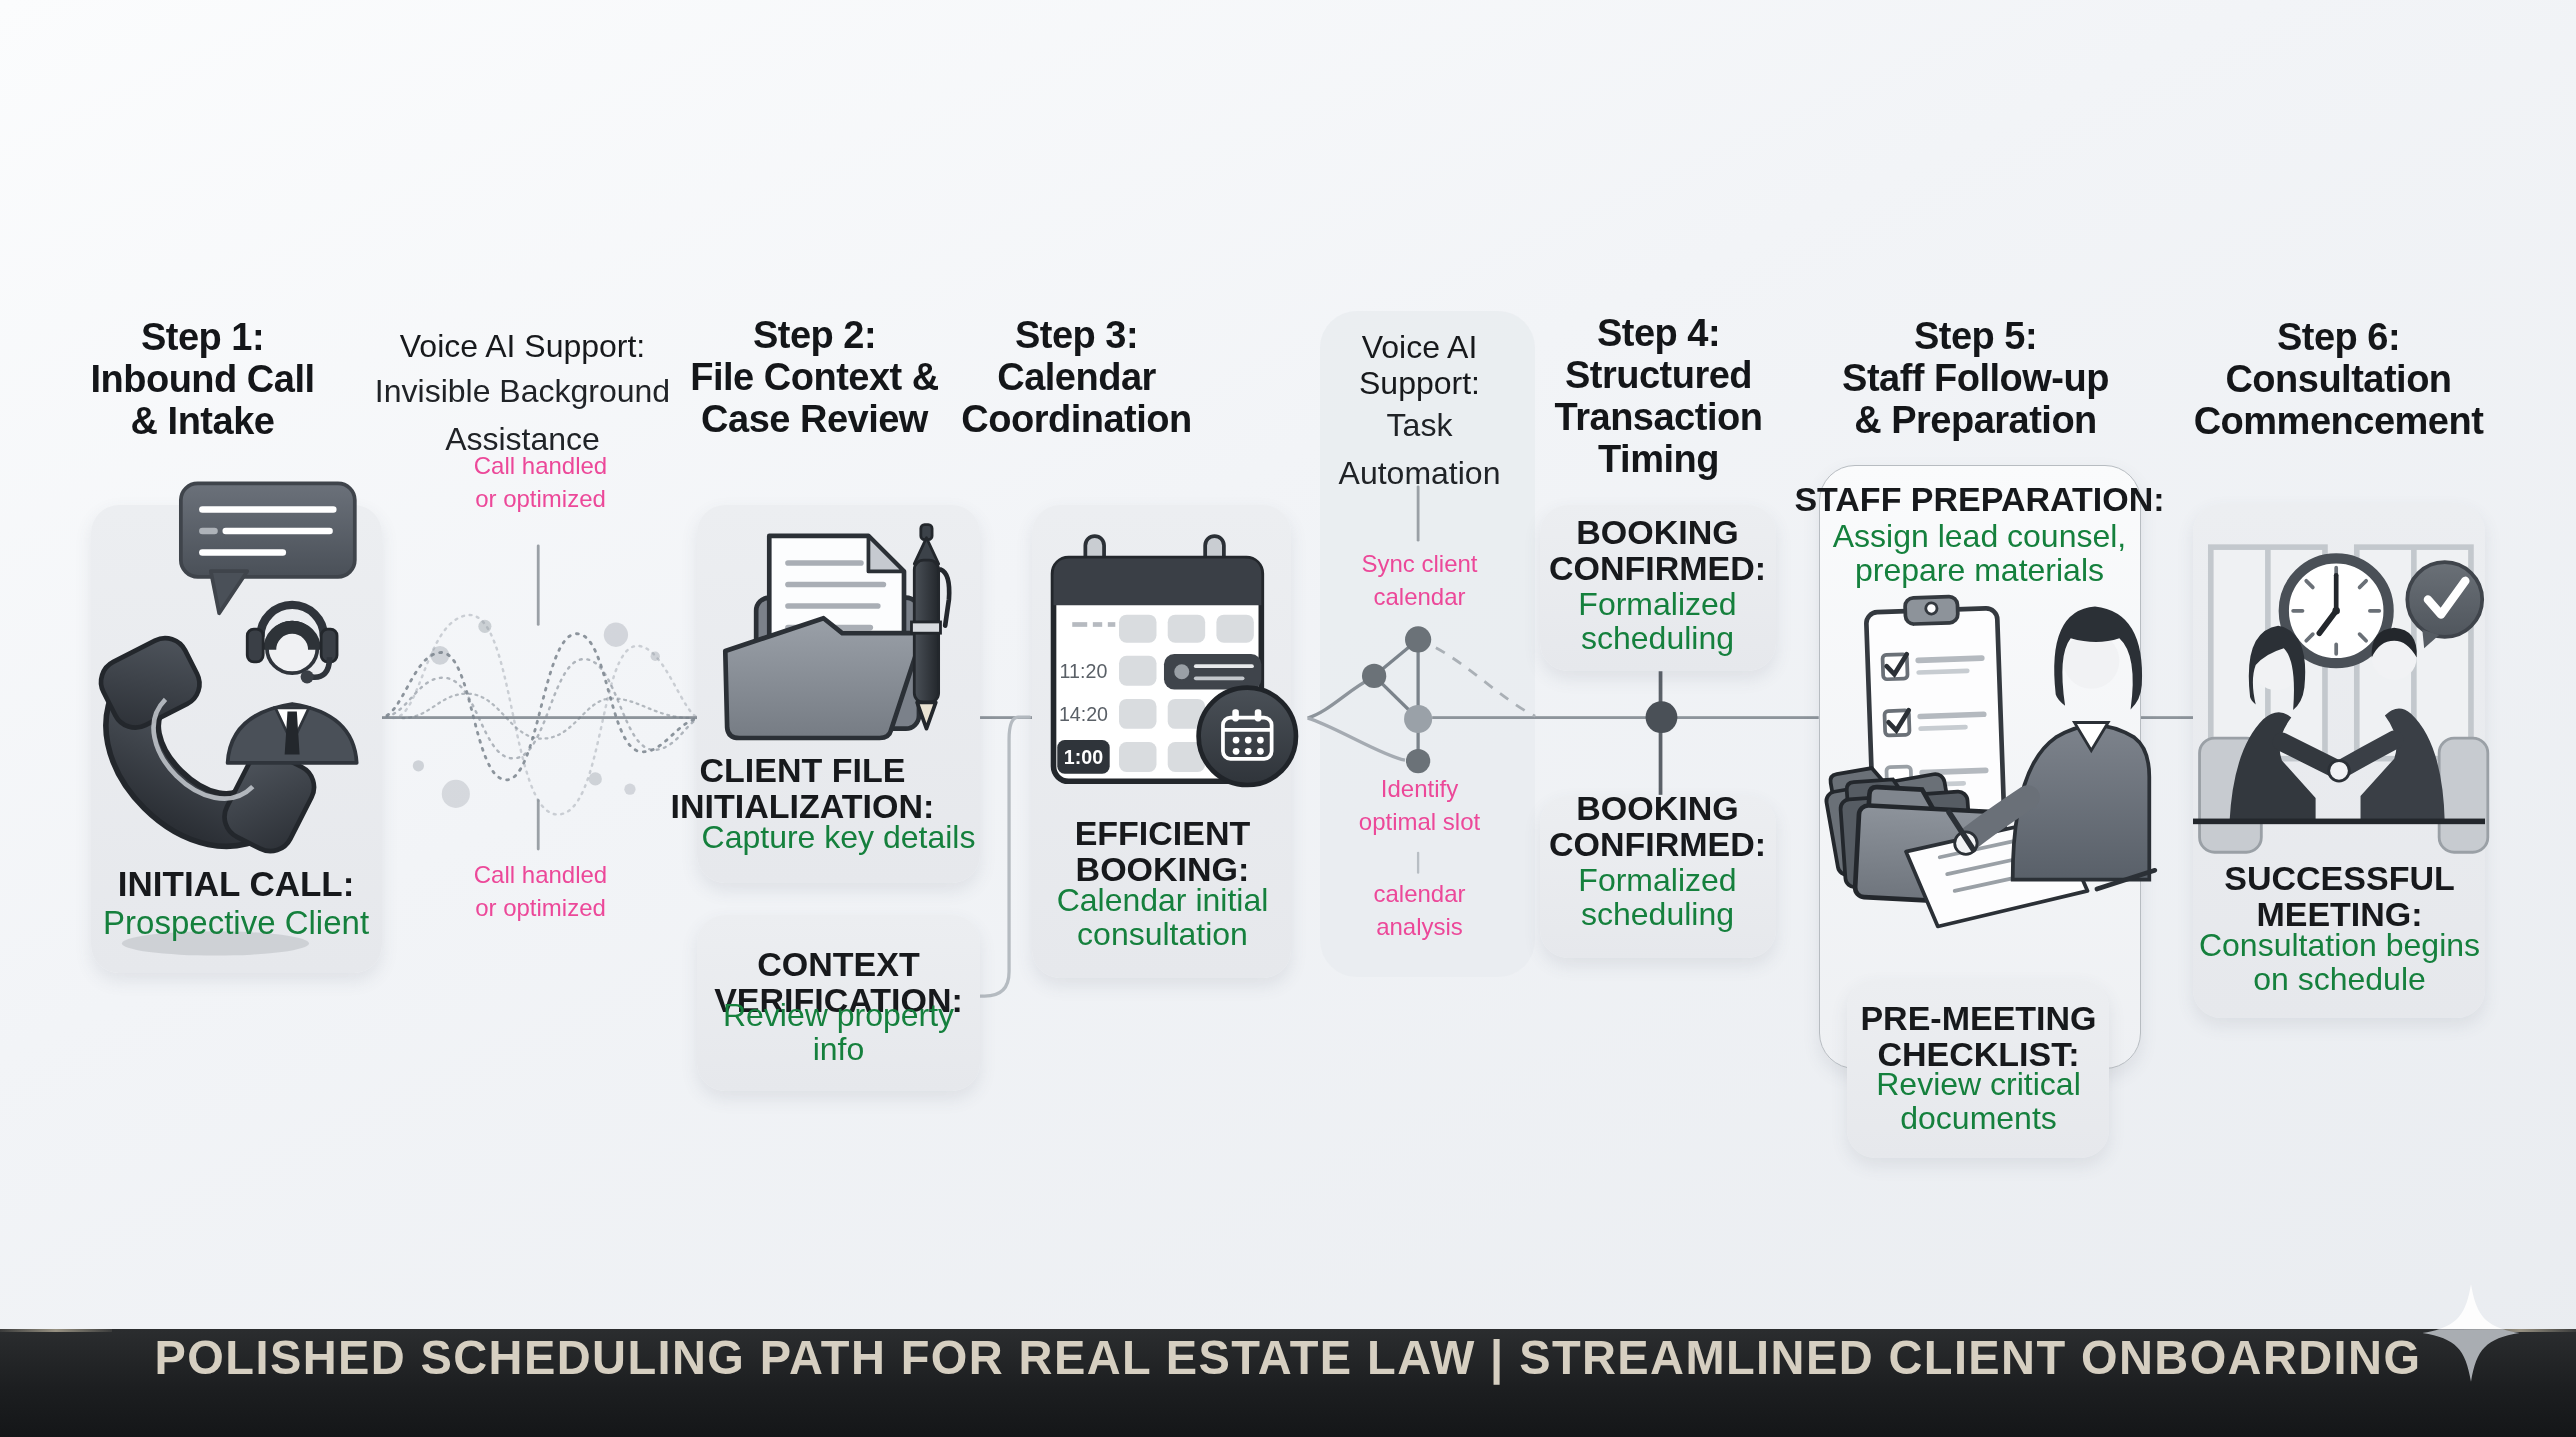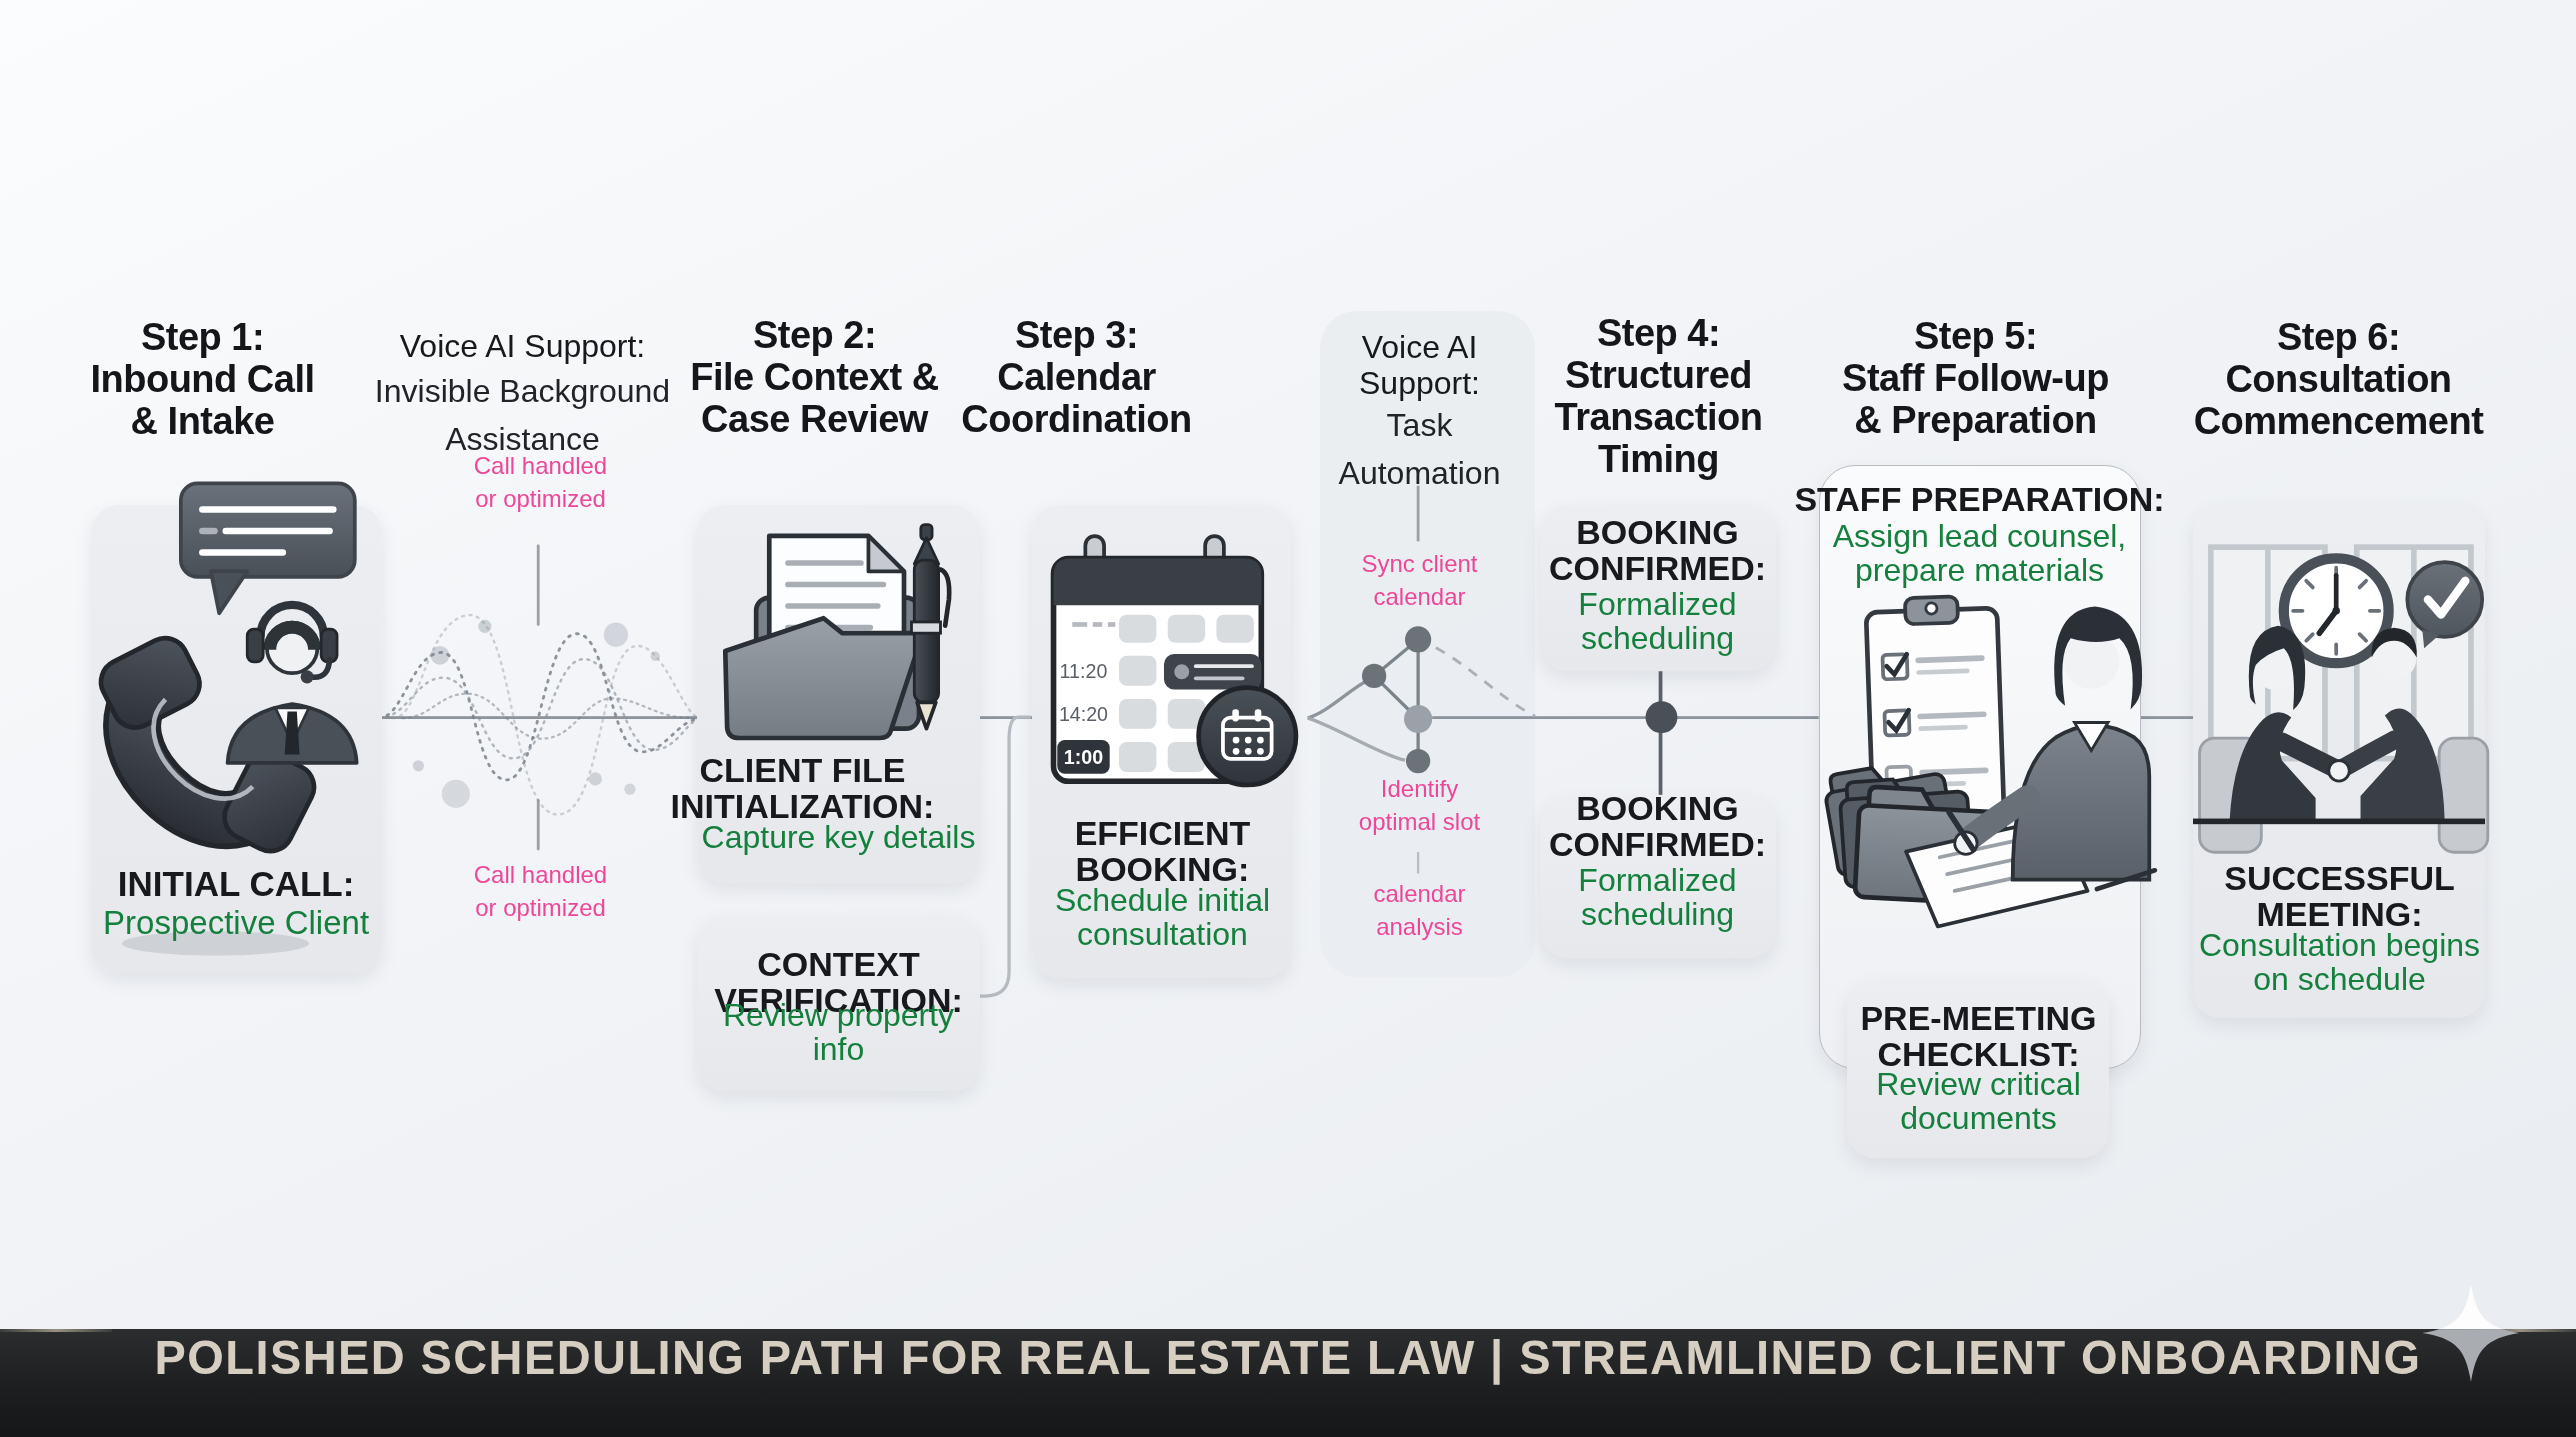--- a/index.html
+++ b/index.html
@@ -244,21 +244,21 @@
         <circle cx="1334" cy="790" r="3.6"></circle>
         <circle cx="1347" cy="790" r="3.6"></circle>
       <circle cx="1321" cy="802" r="3.6"></circle>
         <circle cx="1334" cy="802" r="3.6"></circle>
         <circle cx="1347" cy="802" r="3.6"></circle>
     </g>
   </g>
 </svg>
 <div class="txt ctitle" style="left:947px;top:815px;">EFFICIENT
 BOOKING:</div>
-<div class="txt cbody" style="left:947px;top:883px;">Schedule initial
+<div class="txt cbody" style="left:947px;top:883px;">Calendar initial
 consultation</div>
 
 <div class="txt vhdr" style="left:1204px;top:329px;">Voice AI
 Support:</div>
 <div class="txt vsub" style="left:1204px;top:401px;">Task
 Automation</div>
 <div class="txt note" style="left:1204px;top:547px;">Sync client
 calendar</div>
 <div class="txt note" style="left:1204px;top:772px;">Identify
 optimal slot</div>

